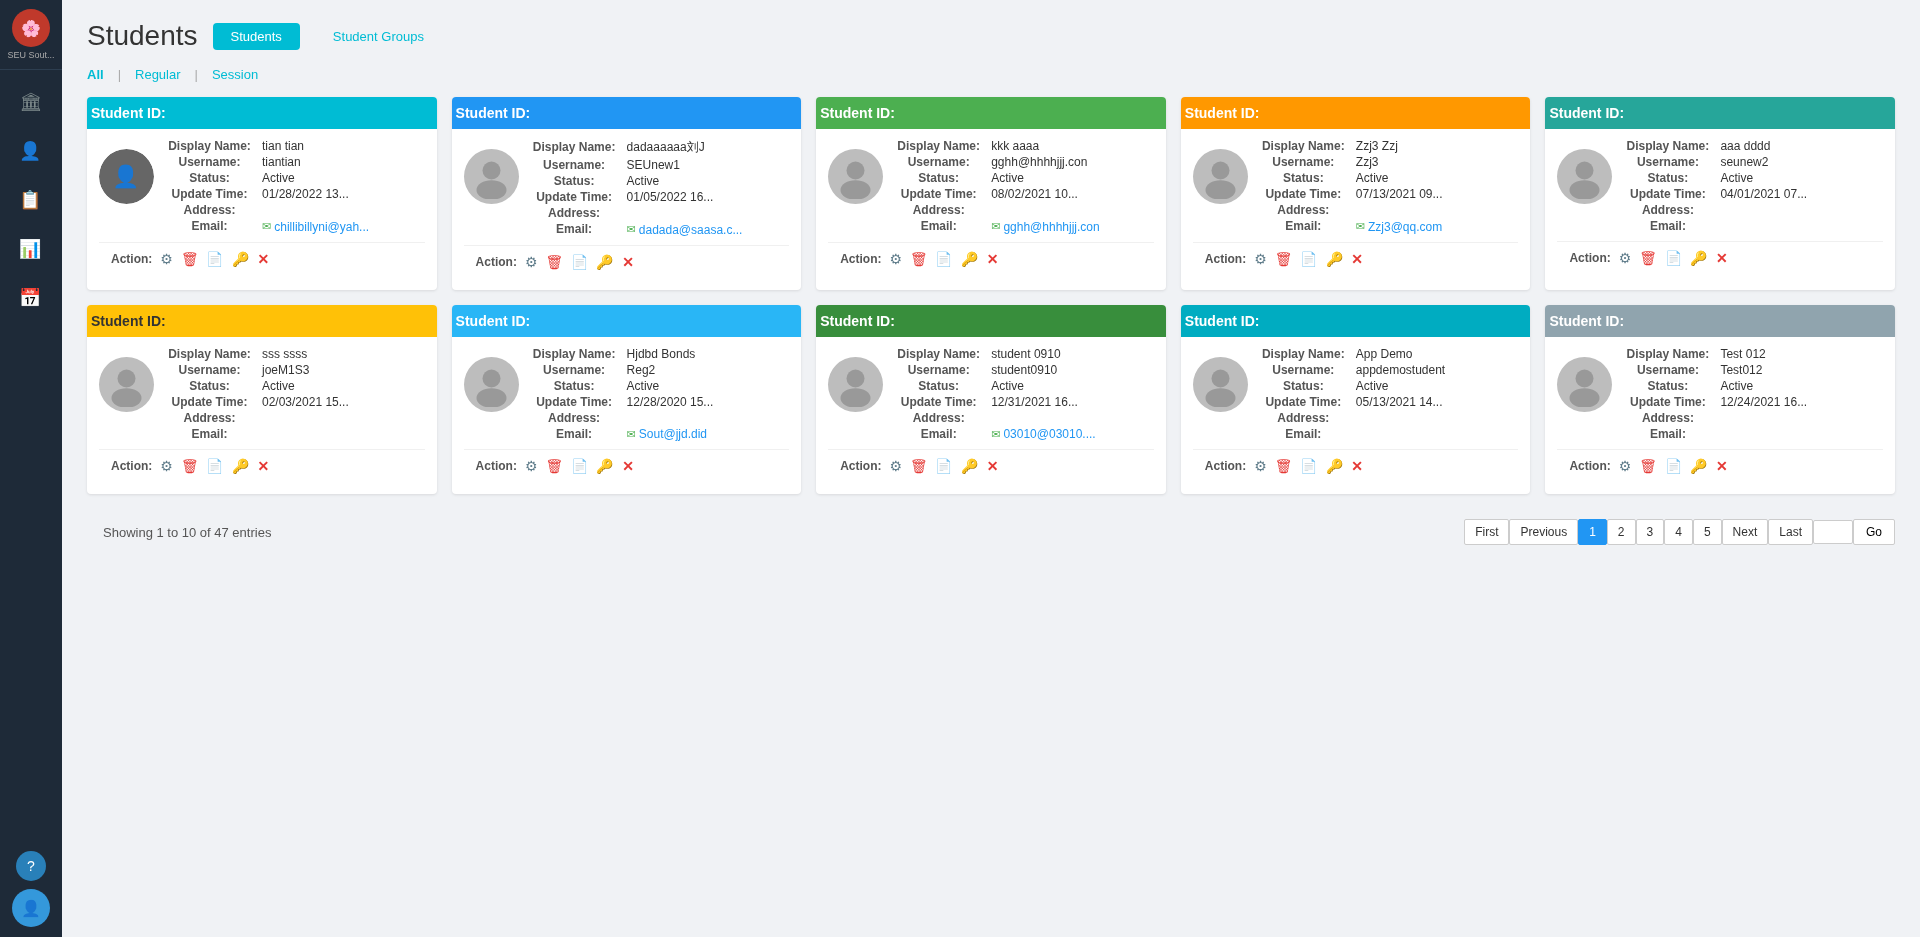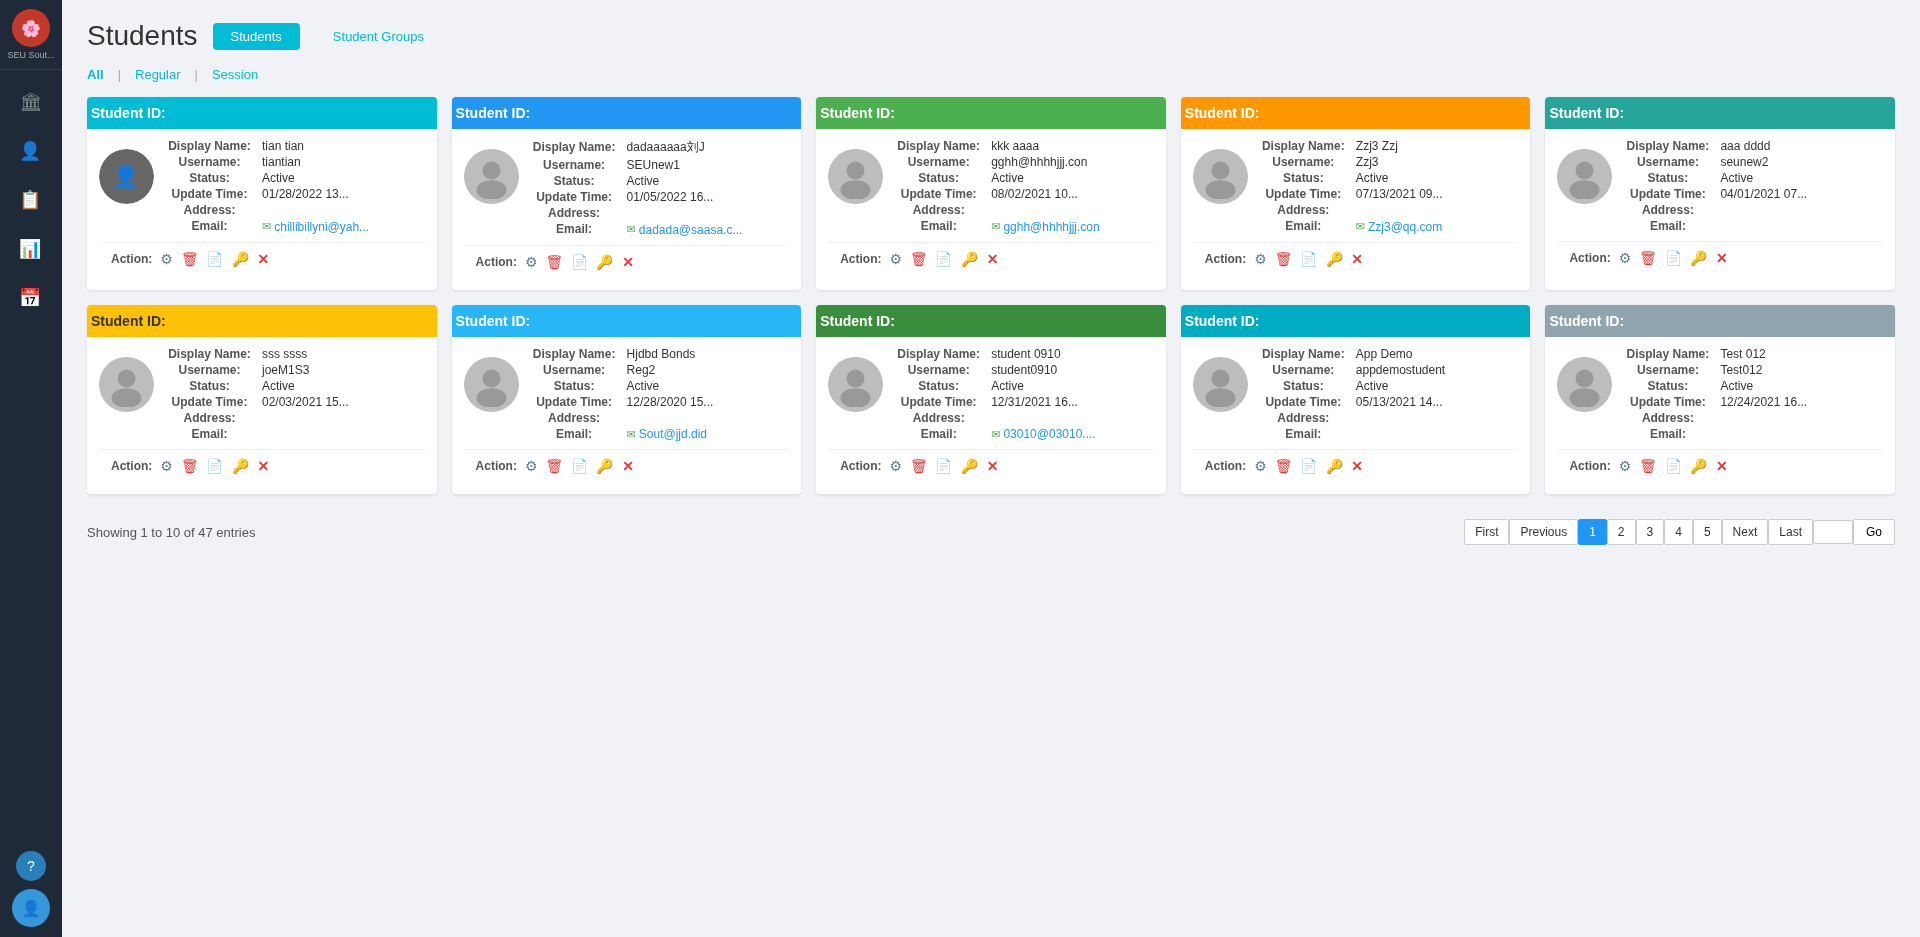--- a/index.html
+++ b/index.html
@@ -163,21 +163,21 @@
     .action-trash { color: #e53935; }
     .action-file { color: #43a047; }
     .action-key { color: #43a047; }
     .action-close { color: #e53935; }
 
     
     .pagination-bar {
       display: flex; align-items: center; justify-content: space-between;
       padding: 10px 0;
     }
-    .pagination-info { font-size: 13px; color: #555; }
+    .pagination-info { font-size: 13px; color: #555; margin-left: 16px; }
     .pagination-controls { display: flex; align-items: center; }
     .page-btn {
       padding: 5px 10px; border: 1px solid #ccc; background: #fff;
       cursor: pointer; font-size: 12px; border-radius: 2px; color: #333;
     }
     .page-btn.active { background: #2196f3; color: #fff; border-color: #2196f3; }
     .goto-input {
       width: 40px; border: 1px solid #ccc; border-radius: 2px;
       padding: 4px 5px; font-size: 12px; text-align: center;
     }

